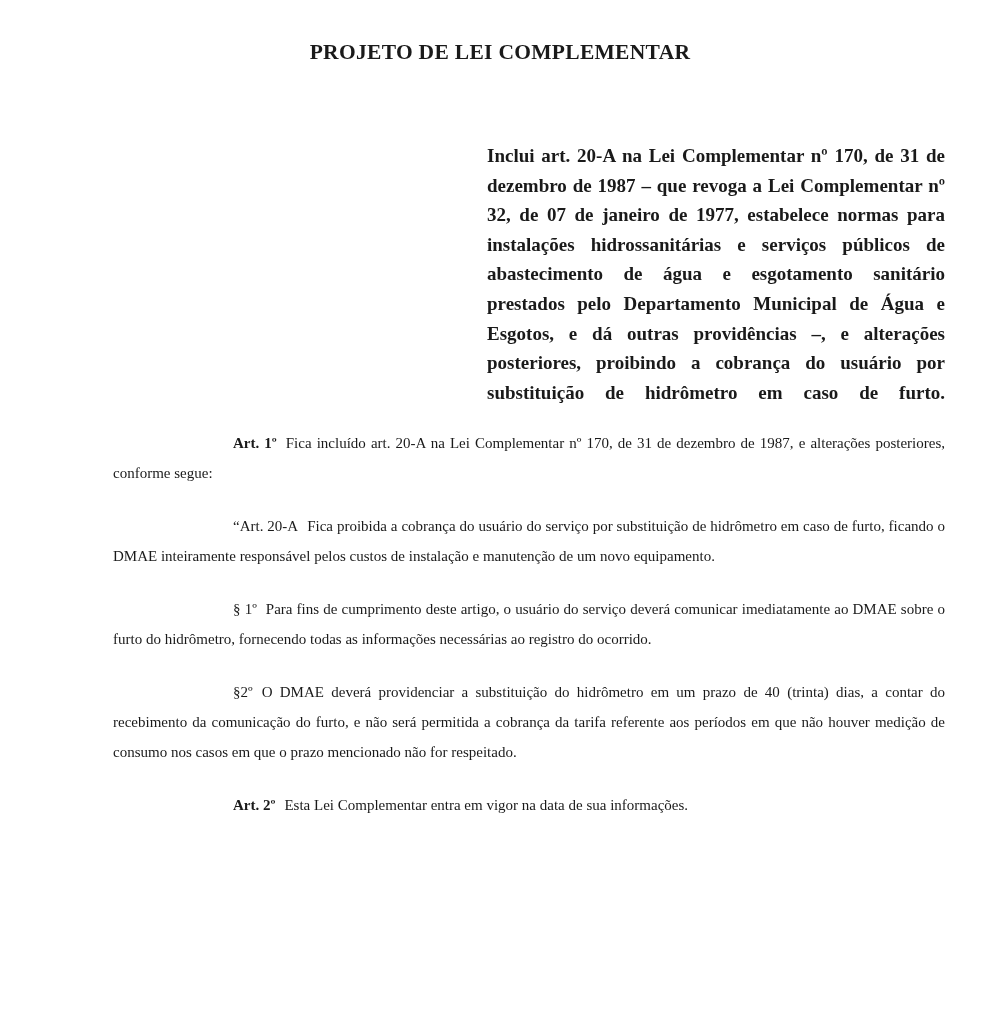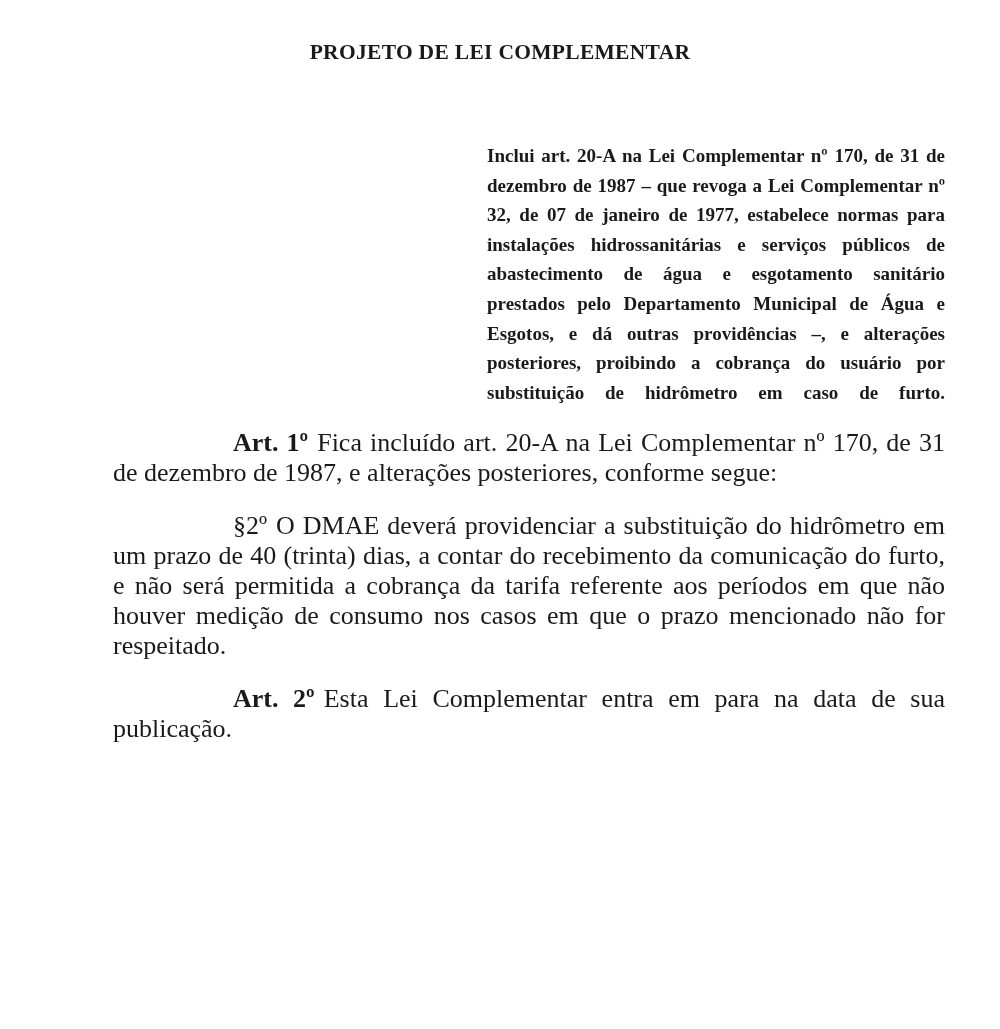--- a/index.html
+++ b/index.html
@@ -54,21 +54,21 @@
 
   
   .body-block {
     position: absolute;
     top: 428px;
     left: 113px;
     width: 832px;
   }
   p.para {
     margin: 0 0 23px 0;
-    font-size: 26px;
+    font-size: 15px;
     line-height: 30px;
     text-align: justify;
     text-indent: 120px;
     hyphens: none;
   }
   p.para:last-child {
     margin-bottom: 0;
   }
   p.para.no-justify-last {
     text-align-last: left;
@@ -90,26 +90,32 @@
   <div class="doc-title">PROJETO DE LEI COMPLEMENTAR</div>
 
   <div class="ementa">Inclui art. 20-A na Lei Complementar nº 170, de 31 de dezembro de 1987 – que revoga a Lei Complementar nº 32, de 07 de janeiro de 1977, estabelece normas para instalações hidrossanitárias e serviços públicos de abastecimento de água e esgotamento sanitário prestados pelo Departamento Municipal de Água e Esgotos, e dá outras providências –, e alterações posteriores, proibindo a cobrança do usuário por substituição de hidrômetro em caso de furto.</div>
 
   <div class="body-block">
 
     <p class="para">
       <span class="lbl">Art. 1º</span><span class="sp"></span><span>Fica incluído art. 20-A na Lei Complementar nº 170, de 31 de dezembro de 1987, e alterações posteriores, conforme segue:</span>
     </p>
 
+    <p class="para">
+      <span>“Art. 20-A</span><span class="sp"></span><span>Fica proibida a cobrança do usuário do serviço por substituição de hidrômetro em caso de furto, ficando o DMAE inteiramente responsável pelos custos de instalação e manutenção de um novo equipamento.</span>
+    </p>
 
+    <p class="para">
+      <span>§ 1º</span><span class="sp"></span><span>Para fins de cumprimento deste artigo, o usuário do serviço deverá comunicar imediatamente ao DMAE sobre o furto do hidrômetro, fornecendo todas as informações necessárias ao registro do ocorrido.</span>
+    </p>
 
     <p class="para">
       <span>§2º</span><span class="sp"></span><span>O DMAE deverá providenciar a substituição do hidrômetro em um prazo de 40 (trinta) dias, a contar do recebimento da comunicação do furto, e não será permitida a cobrança da tarifa referente aos períodos em que não houver medição de consumo nos casos em que o prazo mencionado não for respeitado.</span>
     </p>
 
 
     <p class="para no-justify-last">
-      <span class="lbl">Art. 2º</span><span class="sp"></span><span>Esta Lei Complementar entra em para na data de sua publicação.</span>
+      <span class="lbl">Art. 2º</span><span class="sp"></span><span>Esta Lei Complementar entra em vigor na data de sua informações.</span>
     </p>
 
   </div>
 
 </div>
 
 </body></html>

